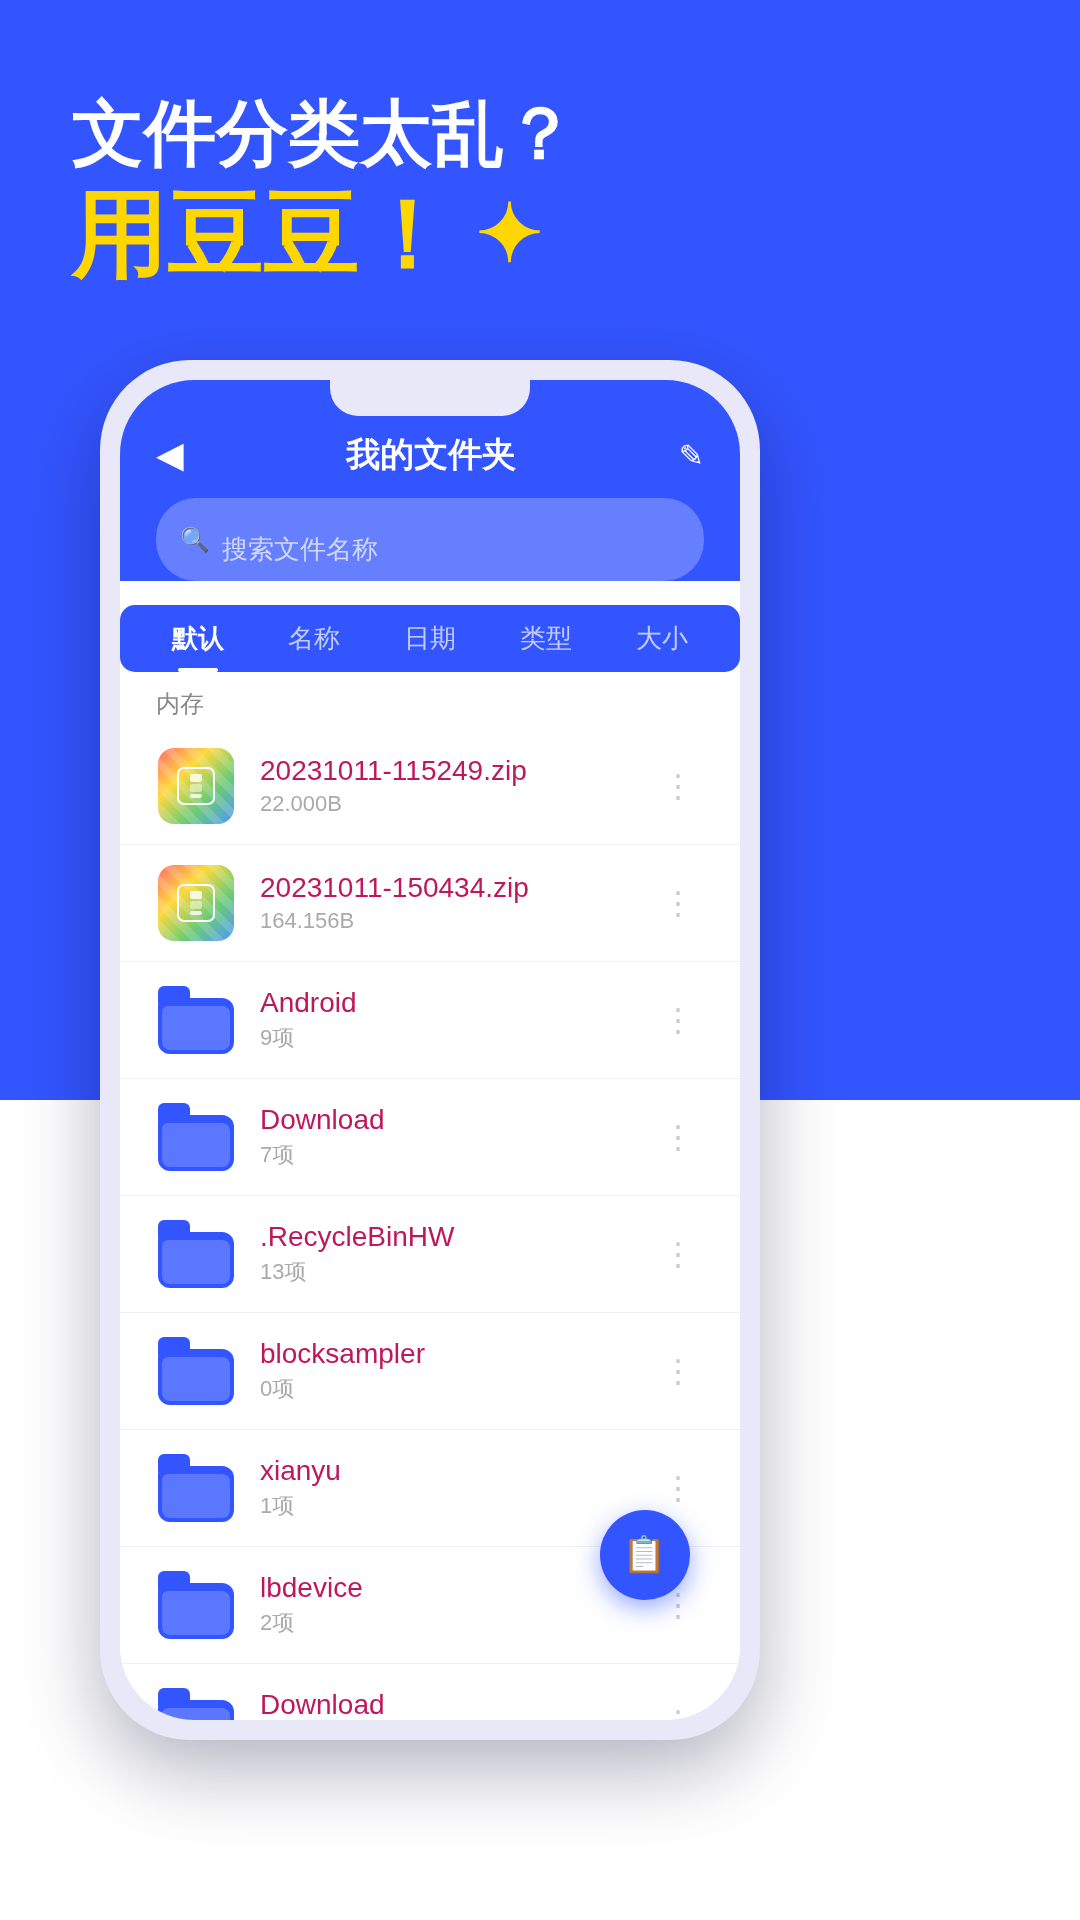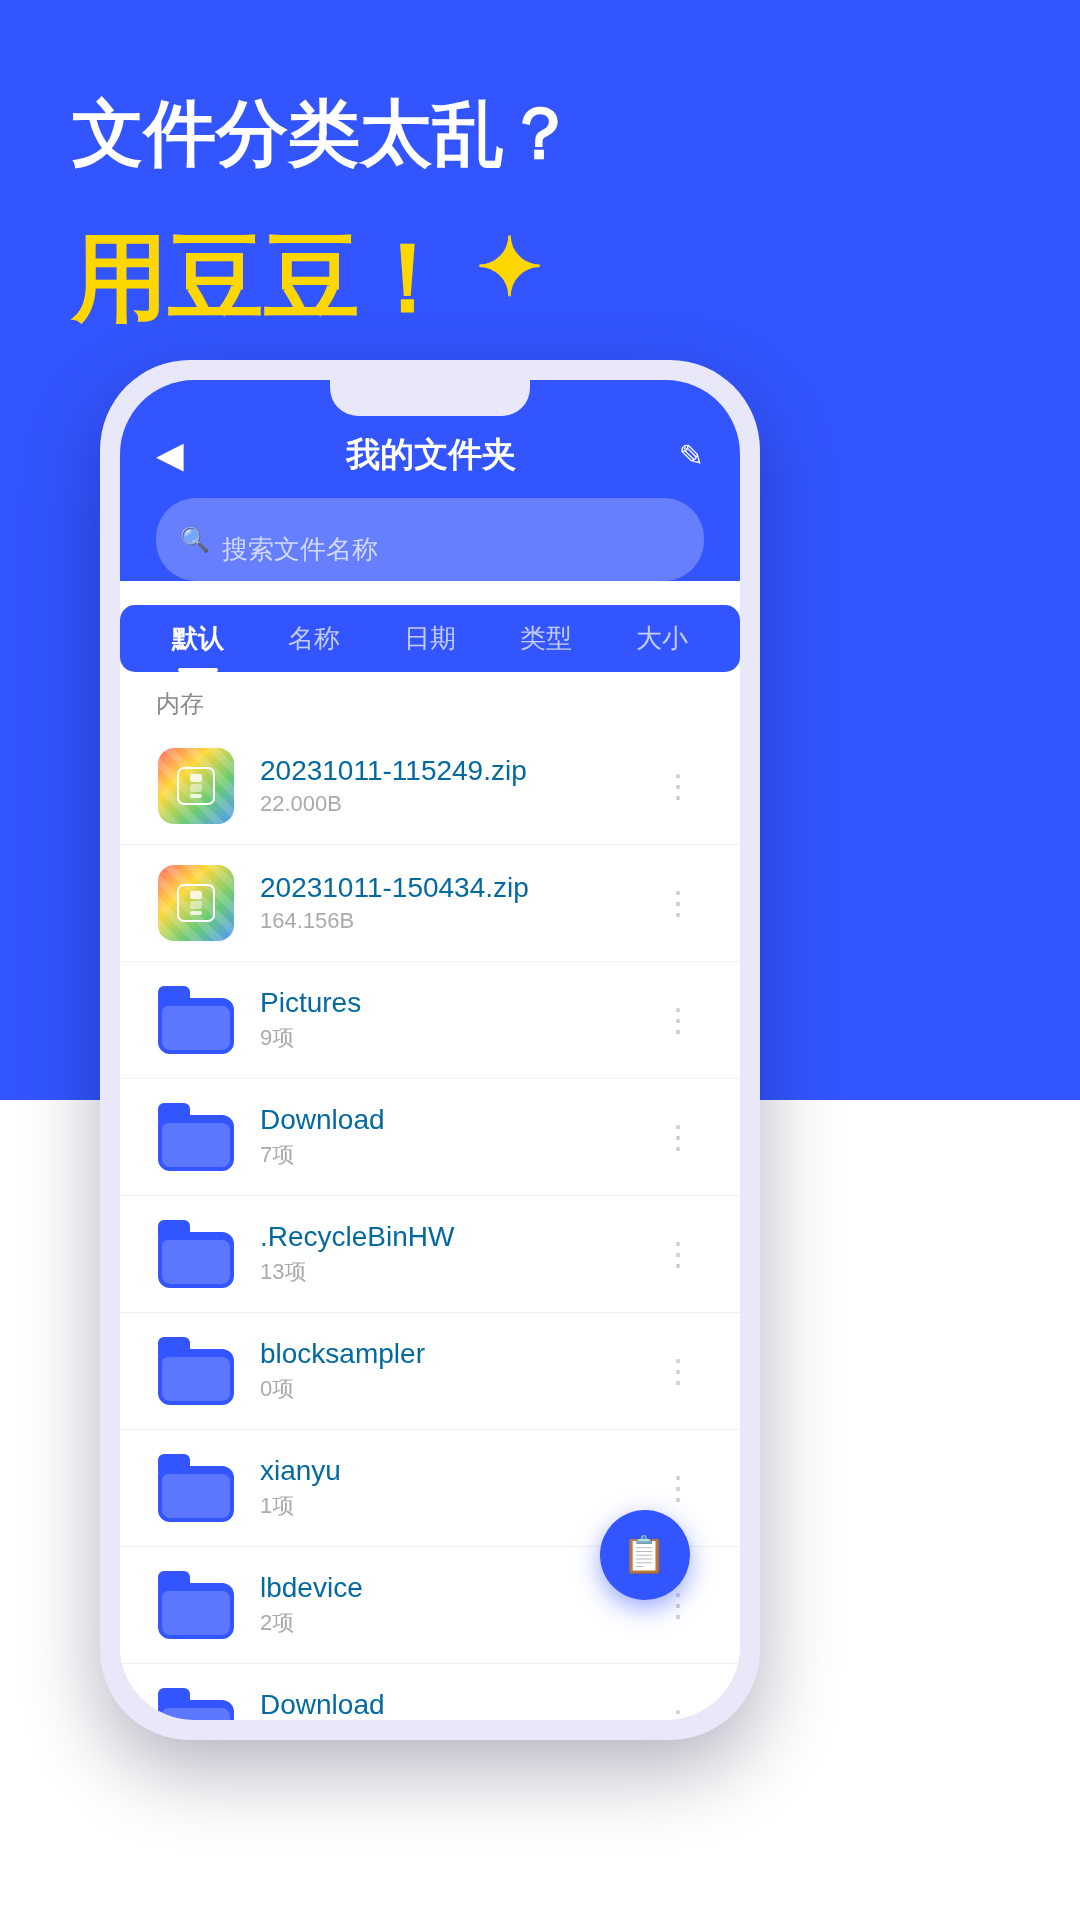--- a/index.html
+++ b/index.html
@@ -44,22 +44,21 @@
       color: white;
       line-height: 1.2;
     }
 
     .header-line2 {
       font-size: 96px;
       font-weight: 900;
       color: #FFD700;
       line-height: 1.2;
       display: flex;
-      align-items: flex-start;
-      margin-top: 44px;
+      align-items: center;
     }
 
     .star-icon {
       margin-left: 20px;
       font-size: 80px;
       color: #FFD700;
     }
 
     
     .phone-container {
@@ -286,21 +285,21 @@
       border-radius: 6px 8px 8px 8px;
     }
 
     .file-info {
       flex: 1;
     }
 
     .file-name {
       font-size: 28px;
       font-weight: 500;
-      color: #0369a1;
+      color: #be185d;
       margin-bottom: 4px;
     }
 
     .file-meta {
       font-size: 22px;
       color: #AAA;
     }
 
     .more-icon {
       font-size: 32px;
@@ -415,21 +414,21 @@
 
       <div class="file-icon-wrap">
         <div class="folder-icon">
           <div class="folder-tab"></div>
           <div class="folder-body">
             <div class="folder-inner"></div>
           </div>
         </div>
       </div>
     <div class="file-info">
-      <div class="file-name">Pictures</div>
+      <div class="file-name">Android</div>
       <div class="file-meta">9项</div>
     </div>
     <span class="more-icon">⋮</span>
   </div>
             <div class="file-item">
 
       <div class="file-icon-wrap">
         <div class="folder-icon">
           <div class="folder-tab"></div>
           <div class="folder-body">

